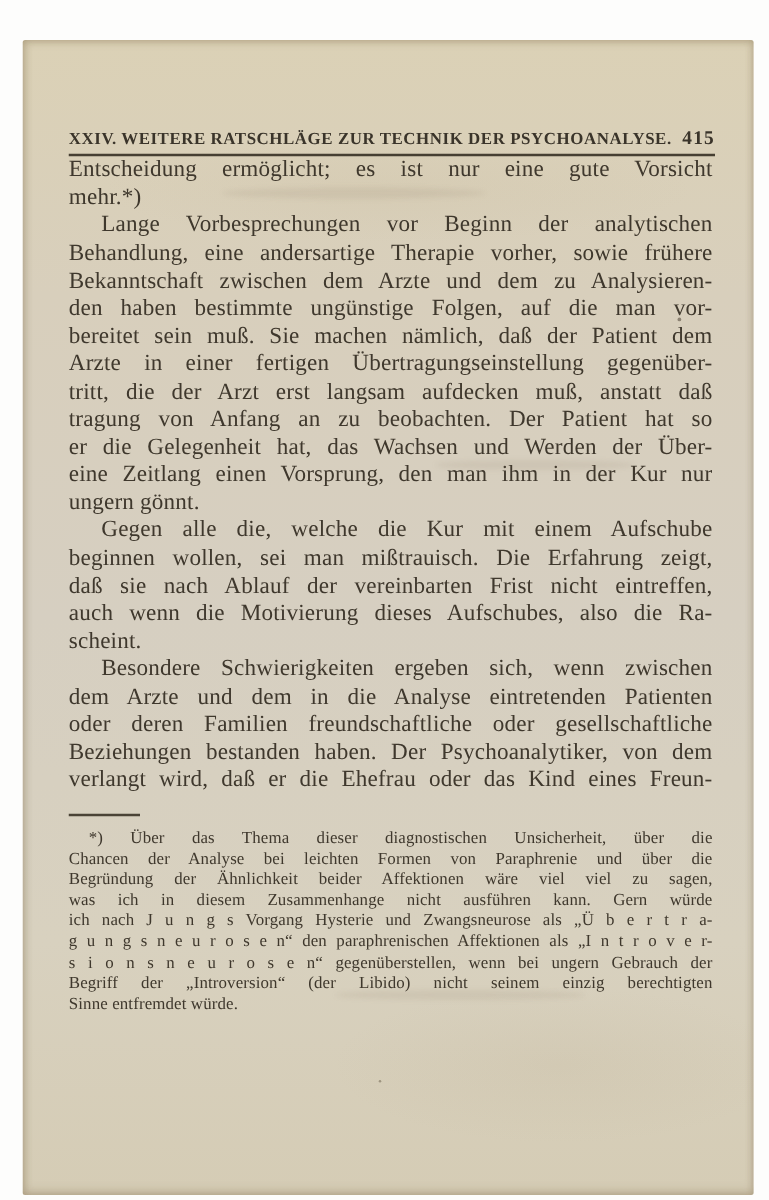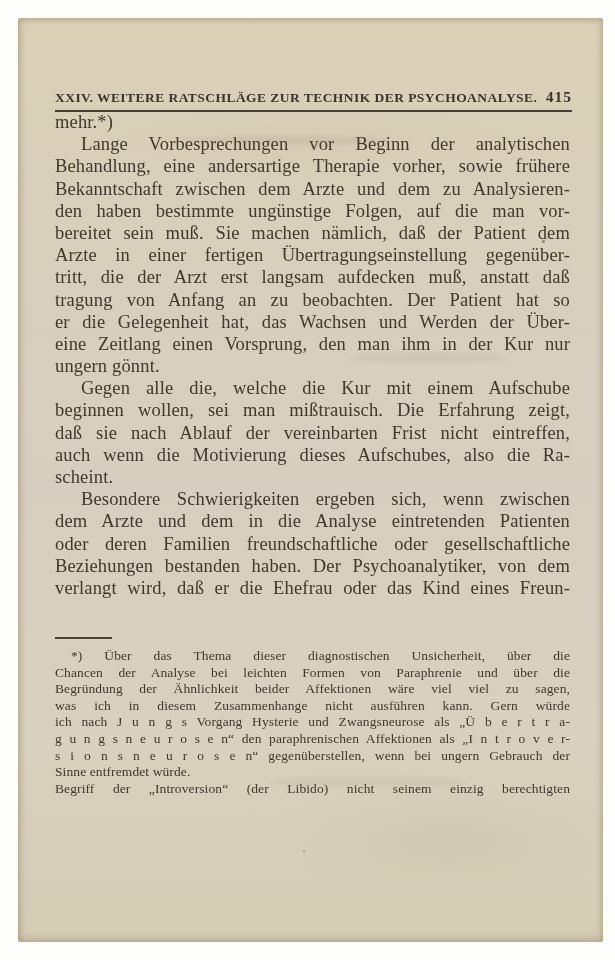--- a/index.html
+++ b/index.html
@@ -10,21 +10,21 @@
   *{box-sizing:border-box;margin:0;padding:0;}
   html,body{width:615px;height:960px;}
   body{
     position:relative;
     background:var(--background,#fdfdfc);
     font-family:"Liberation Serif","DejaVu Serif",serif;
     overflow:hidden;
   }
   .page{
     position:absolute;
-    left:18px;top:18px;width:585px;height:924px;
+    left:18px;top:32px;width:585px;height:924px;
     background:
       radial-gradient(ellipse 340px 60px at 300px 120px, rgba(186,170,135,.10), rgba(0,0,0,0) 70%),
       radial-gradient(ellipse 260px 90px at 430px 820px, rgba(180,165,135,.12), rgba(0,0,0,0) 70%),
       linear-gradient(180deg,#dbd1b6 0%,#d8cfbc 22%,#d6cfc1 50%,#d8d1bf 78%,#d5ccb5 100%);
     box-shadow:
       inset 3px 0 6px rgba(125,105,70,.18),
       inset -2px 0 5px rgba(125,105,70,.14),
       inset 0 3px 6px rgba(125,105,70,.16),
       inset 0 -4px 8px rgba(125,105,70,.18);
     border-radius:2px;
@@ -102,20 +102,21 @@
 <body>
 
 <div class="page">
 
   <div class="header">
     <span>XXIV. WEITERE RATSCHLÄGE ZUR TECHNIK DER PSYCHOANALYSE.</span>
     <span class="pagenum">415</span>
   </div>
 
   <div class="bodytext">
+    <div class="ln">Entscheidung ermöglicht; es ist nur eine gute Vorsicht</div>
     <div class="ln end">mehr.*)</div>
     <div class="ln ind">Lange Vorbesprechungen vor Beginn der analytischen</div>
     <div class="ln">Behandlung, eine andersartige Therapie vorher, sowie frühere</div>
     <div class="ln">Bekanntschaft zwischen dem Arzte und dem zu Analysieren-</div>
     <div class="ln">den haben bestimmte ungünstige Folgen, auf die man vor-</div>
     <div class="ln">bereitet sein muß. Sie machen nämlich, daß der Patient dem</div>
     <div class="ln">Arzte in einer fertigen Übertragungseinstellung gegenüber-</div>
     <div class="ln">tritt, die der Arzt erst langsam aufdecken muß, anstatt daß</div>
     <div class="ln">tragung von Anfang an zu beobachten. Der Patient hat so</div>
     <div class="ln">er die Gelegenheit hat, das Wachsen und Werden der Über-</div>
@@ -136,22 +137,22 @@
   <div class="fnrule"></div>
 
   <div class="footnote">
     <div class="fn ind">*) Über das Thema dieser diagnostischen Unsicherheit, über die</div>
     <div class="fn">Chancen der Analyse bei leichten Formen von Paraphrenie und über die</div>
     <div class="fn">Begründung der Ähnlichkeit beider Affektionen wäre viel viel zu sagen,</div>
     <div class="fn">was ich in diesem Zusammenhange nicht ausführen kann. Gern würde</div>
     <div class="fn">ich nach J u n g s Vorgang Hysterie und Zwangsneurose als „Ü b e r t r a-</div>
     <div class="fn">g u n g s n e u r o s e n“ den paraphrenischen Affektionen als „I n t r o v e r-</div>
     <div class="fn">s i o n s n e u r o s e n“ gegenüberstellen, wenn bei ungern Gebrauch der</div>
+    <div class="fn">Begriff der „Introversion“ (der Libido) nicht seinem einzig berechtigten</div>
     <div class="fn end">Sinne entfremdet würde.</div>
-    <div class="fn">Begriff der „Introversion“ (der Libido) nicht seinem einzig berechtigten</div>
   </div>
 
   <div class="smudge s1"></div>
   <div class="smudge s2"></div>
   <div class="smudge s3"></div>
   <div class="speck k1"></div>
   <div class="speck k2"></div>
 
 </div>
 

